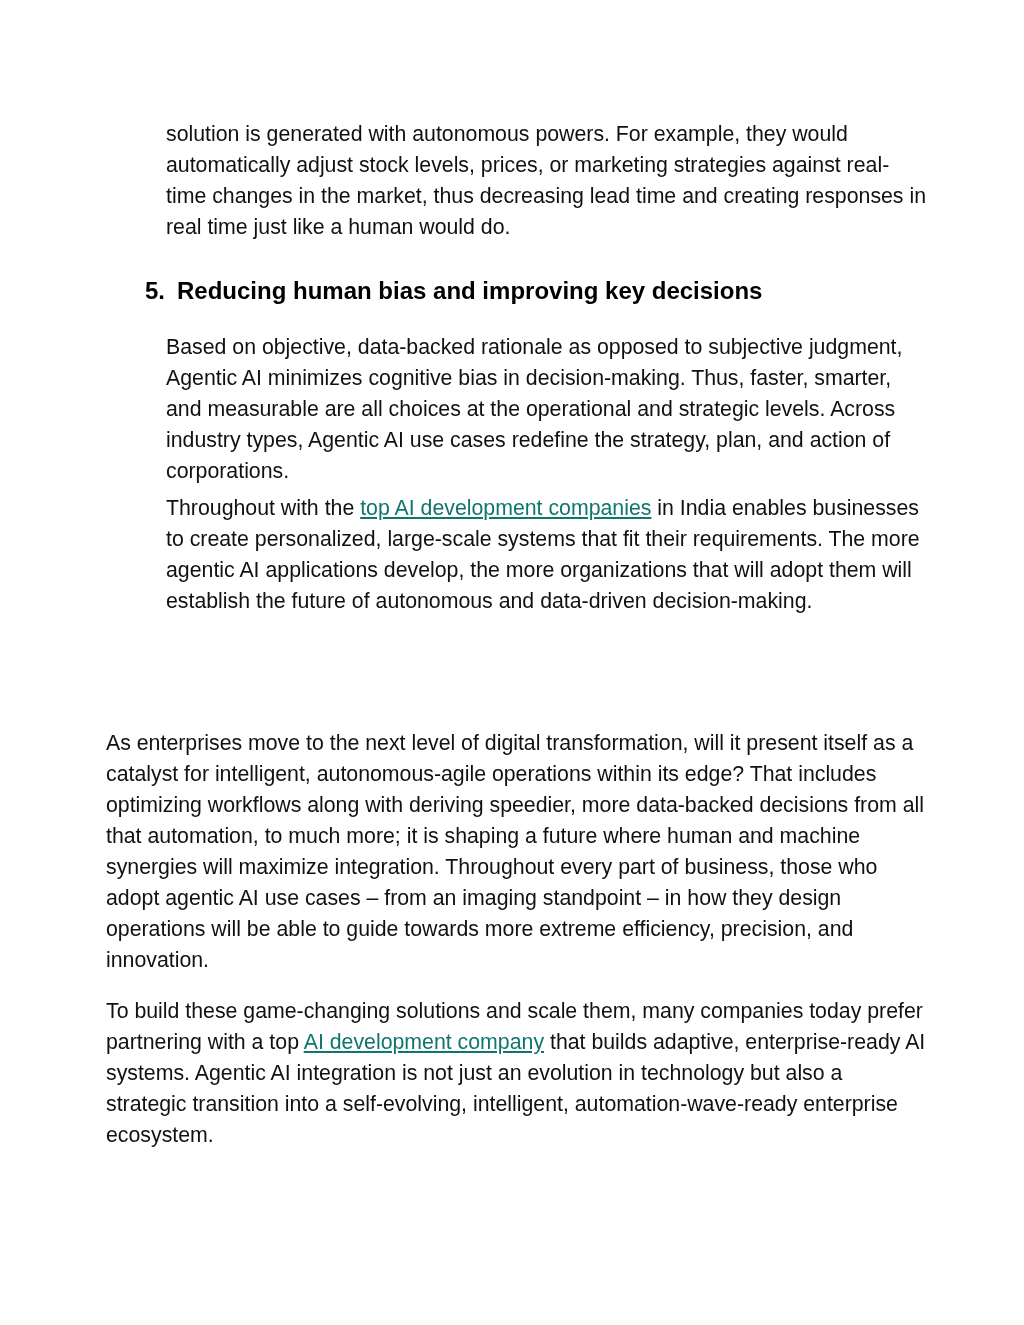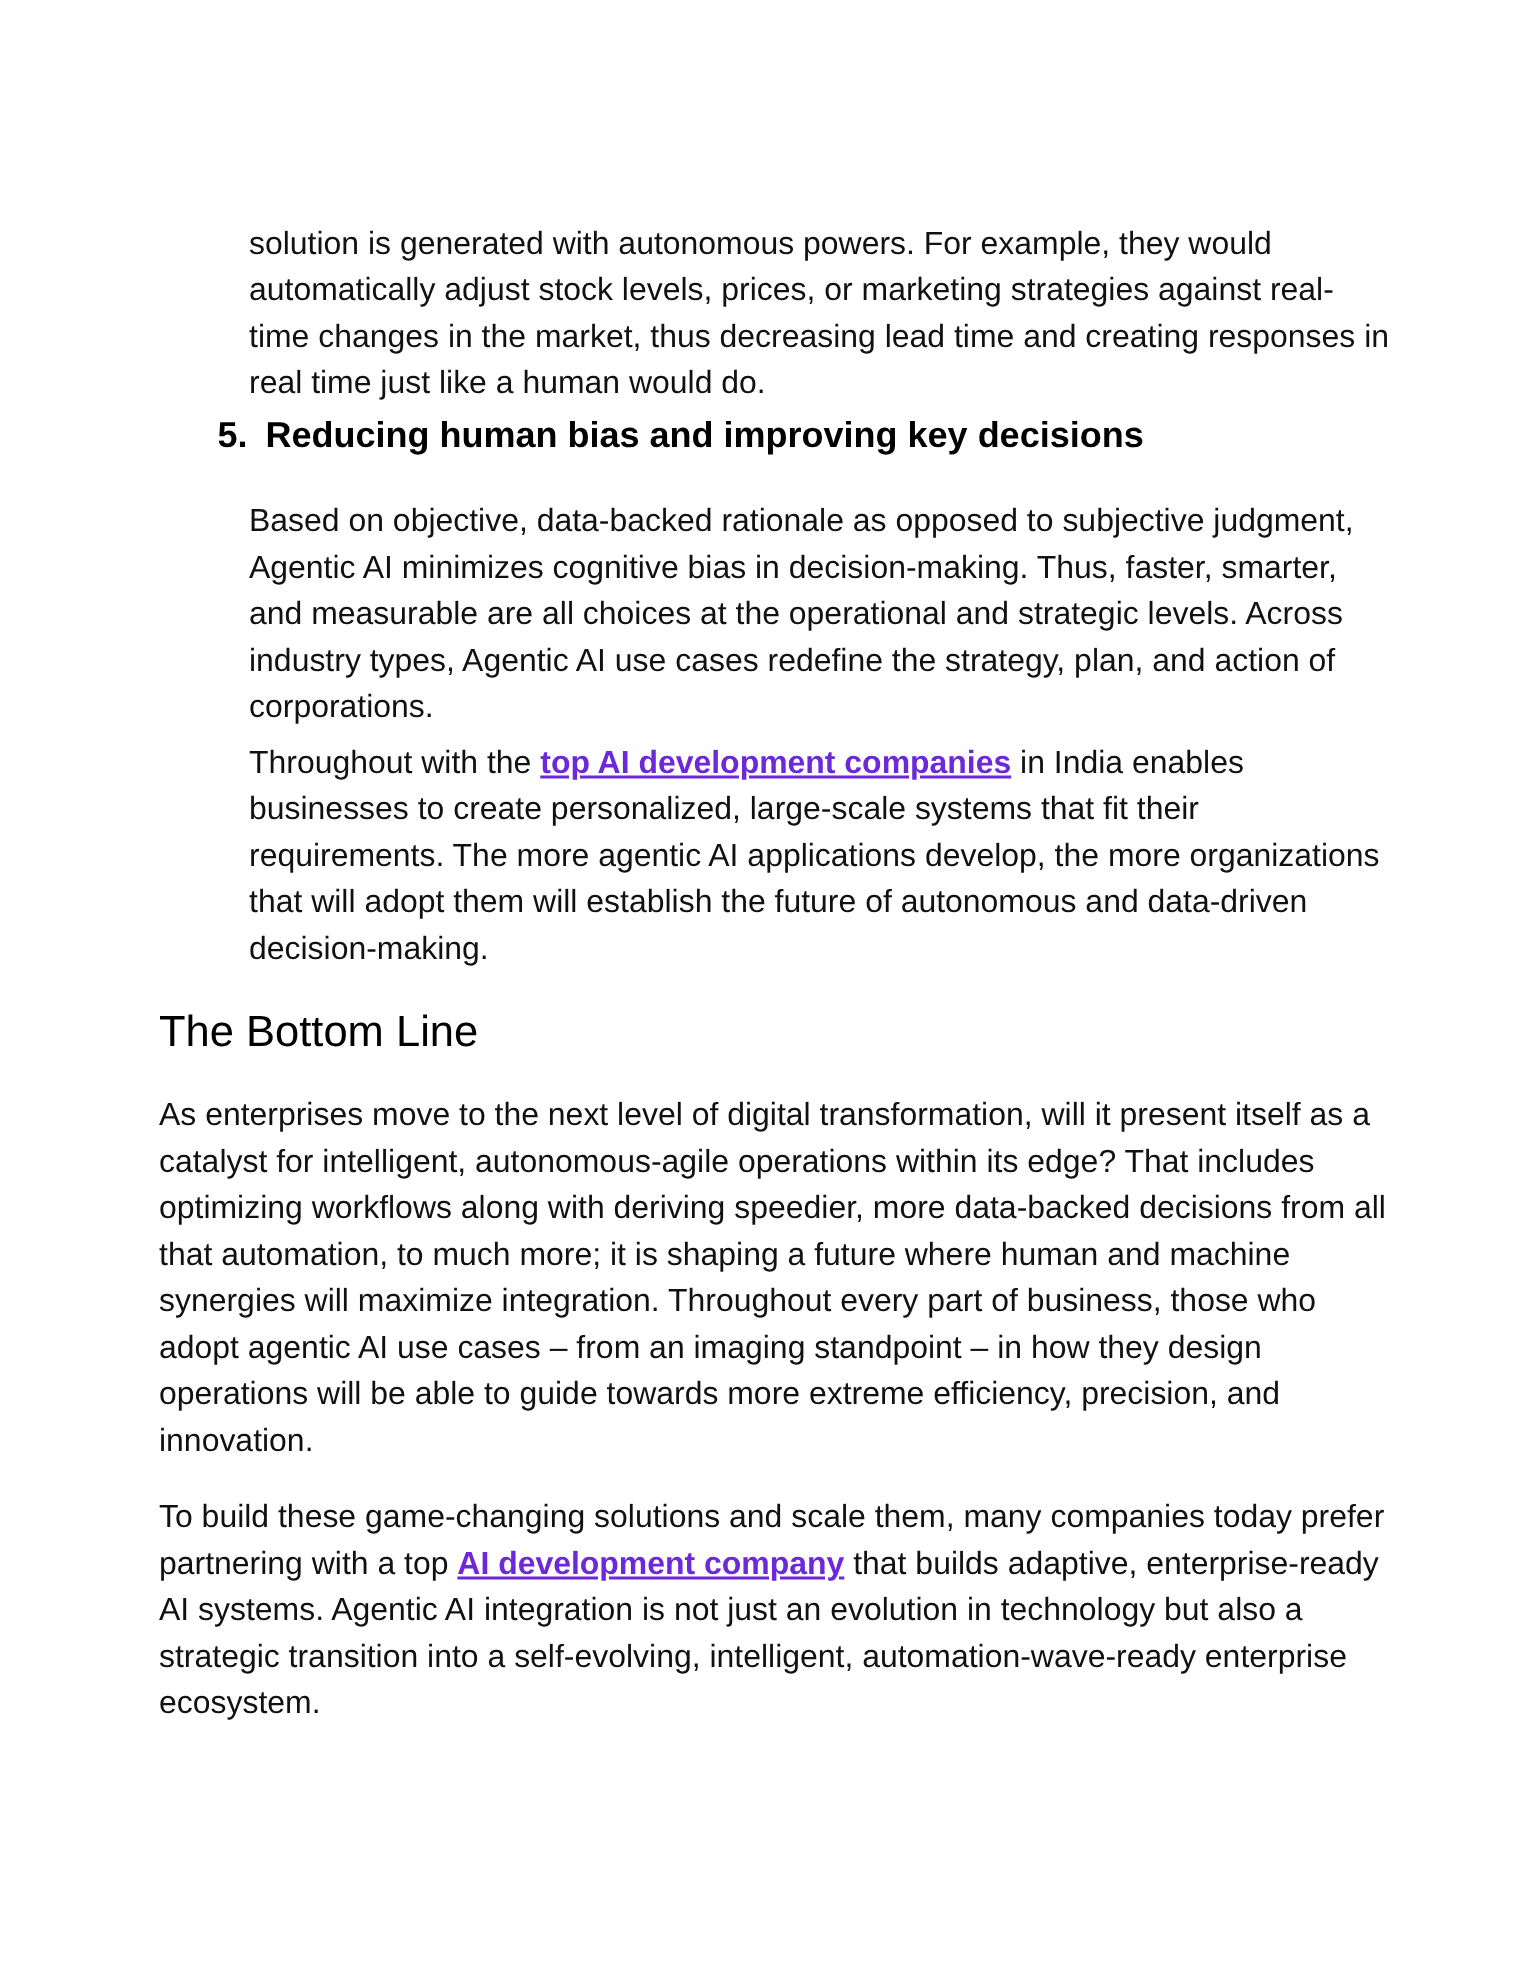--- a/index.html
+++ b/index.html
@@ -55,44 +55,43 @@
       position: absolute;
       left: 106px;
       top: 668px;
       font-size: 29px;
       font-weight: normal;
       margin: 0;
       line-height: 40px;
       color: #000000;
     }
     a.link {
-      color: #6d28d9;
-      font-weight: bold;
+      color: #0f766e;
+      font-weight: normal;
       text-decoration: underline;
       text-underline-offset: 2px;
     }
   </style>
 </head>
 <body>
 
 <div class="page">
 
-  <p class="para indented" style="top:119px;margin-top:28px;">solution is generated with autonomous powers. For example, they would automatically adjust stock levels, prices, or marketing strategies against real-time changes in the market, thus decreasing lead time and creating responses in real time just like a human would do.</p>
+  <p class="para indented" style="top:119px;">solution is generated with autonomous powers. For example, they would automatically adjust stock levels, prices, or marketing strategies against real-time changes in the market, thus decreasing lead time and creating responses in real time just like a human would do.</p>
 
   <h3 class="list-heading">
     <span class="num">5.</span><span>Reducing human bias and improving key decisions</span>
   </h3>
 
   <p class="para indented" style="top:332px;">Based on objective, data-backed rationale as opposed to subjective judgment, Agentic AI minimizes cognitive bias in decision-making. Thus, faster, smarter, and measurable are all choices at the operational and strategic levels. Across industry types, Agentic AI use cases redefine the strategy, plan, and action of corporations.</p>
 
   <p class="para indented" style="top:493px;">
     <span>Throughout with the </span><a class="link" href="#">top AI development companies</a><span> in India enables businesses to create personalized, large-scale systems that fit their requirements. The more agentic AI applications develop, the more organizations that will adopt them will establish the future of autonomous and data-driven decision-making.</span>
   </p>
 
-  <h2 class="section-heading">The Bottom Line</h2>
 
   <p class="para full" style="top:728px;">As enterprises move to the next level of digital transformation, will it present itself as a catalyst for intelligent, autonomous-agile operations within its edge? That includes optimizing workflows along with deriving speedier, more data-backed decisions from all that automation, to much more; it is shaping a future where human and machine synergies will maximize integration. Throughout every part of business, those who adopt agentic AI use cases – from an imaging standpoint – in how they design operations will be able to guide towards more extreme efficiency, precision, and innovation.</p>
 
   <p class="para full" style="top:996px;">
     <span>To build these game-changing solutions and scale them, many companies today prefer partnering with a top </span><a class="link" href="#">AI development company</a><span> that builds adaptive, enterprise-ready AI systems. Agentic AI integration is not just an evolution in technology but also a strategic transition into a self-evolving, intelligent, automation-wave-ready enterprise ecosystem.</span>
   </p>
 
 </div>
 
 </body></html>

